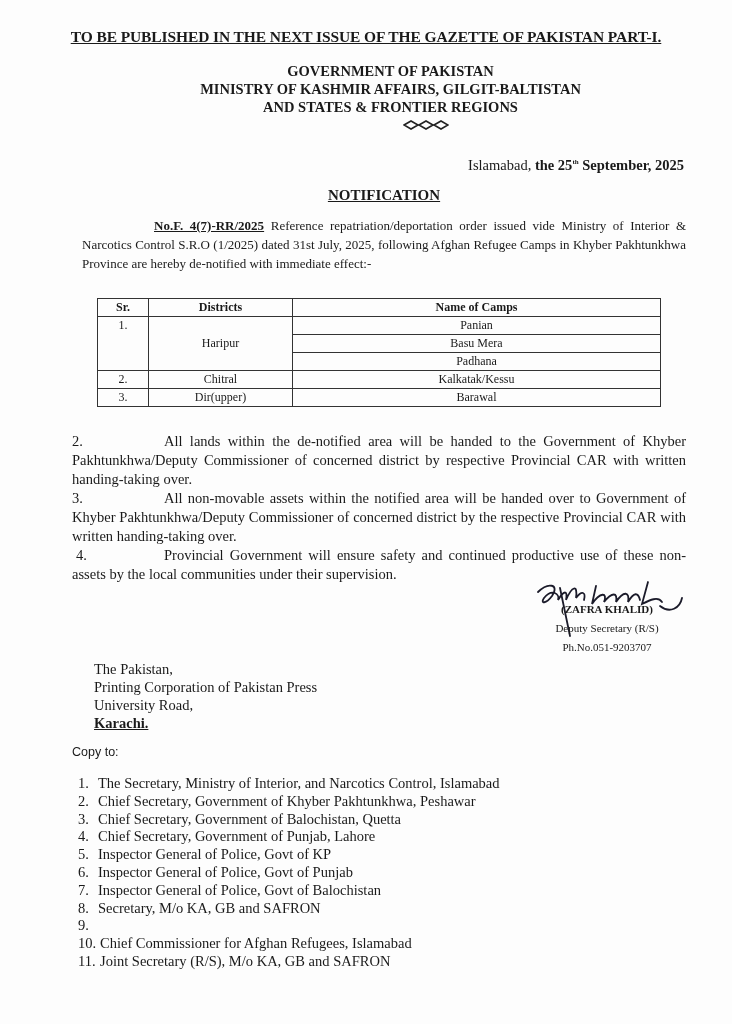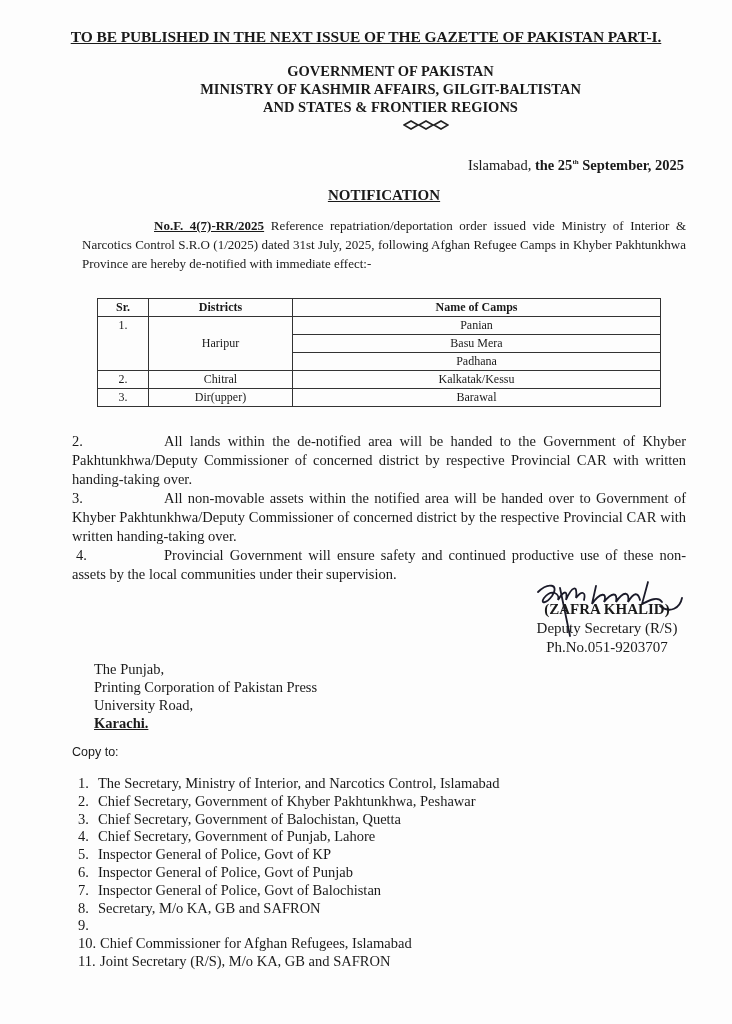--- a/index.html
+++ b/index.html
@@ -25,21 +25,21 @@
   .para .ref { font-weight: bold; text-decoration: underline; }
   .indent { display: inline-block; width: 72px; }
   table.camps { position: absolute; left: 97px; top: 298px; width: 564px; border-collapse: collapse; font-size: 12px; }
   table.camps td, table.camps th { border: 1.4px solid #333; padding: 0 4px; height: 17px; line-height: 17px; text-align: center; }
   table.camps th { font-weight: bold; }
   table.camps td.sr { width: 42px; vertical-align: top; }
   table.camps td.dist { width: 135px; margin-left: 20px; }
   .numpara { left: 72px; width: 614px; font-size: 14.5px; line-height: 19px; text-align: justify; }
   .numpara .num { display: inline-block; width: 92px; }
   .sig { left: 530px; top: 578px; width: 180px; height: 80px; }
-  .sigtext { left: 527px; top: 600px; font-size: 15px; line-height: 19px; text-align: center; width: 160px; }
+  .sigtext { left: 527px; top: 600px; font-size: 11px; line-height: 19px; text-align: center; width: 160px; }
   .sigtext .name { font-weight: bold; }
   .addr { left: 94px; top: 660px; font-size: 14.5px; line-height: 18px; }
   .addr .city { font-weight: bold; text-decoration: underline; }
   .copyto { left: 72px; top: 745px; font-size: 12.5px; font-family: "Liberation Sans", sans-serif; }
   .copylist { left: 78px; top: 775px; font-size: 14.5px; line-height: 17.8px; margin: 0; padding: 0; list-style: none; }
   .copylist li { display: flex; }
   .copylist .n { display: inline-block; width: 20px; text-align: left; }
 </style>
 </head>
 <body>
@@ -124,21 +124,21 @@
   </g>
 </svg>
 
 <div class="abs sigtext">
   <div class="name">(ZAFRA KHALID)</div>
   <div>Deputy Secretary (R/S)</div>
   <div>Ph.No.051-9203707</div>
 </div>
 
 <div class="abs addr">
-  <div>The Punjab,</div>
+  <div>The Pakistan,</div>
   <div>Printing Corporation of Pakistan Press</div>
   <div>University Road,</div>
   <div class="city">Karachi.</div>
 </div>
 
 <div class="abs copyto">Copy to:</div>
 
 <ol class="abs copylist">
     <li>
       <span class="n">1.</span>

